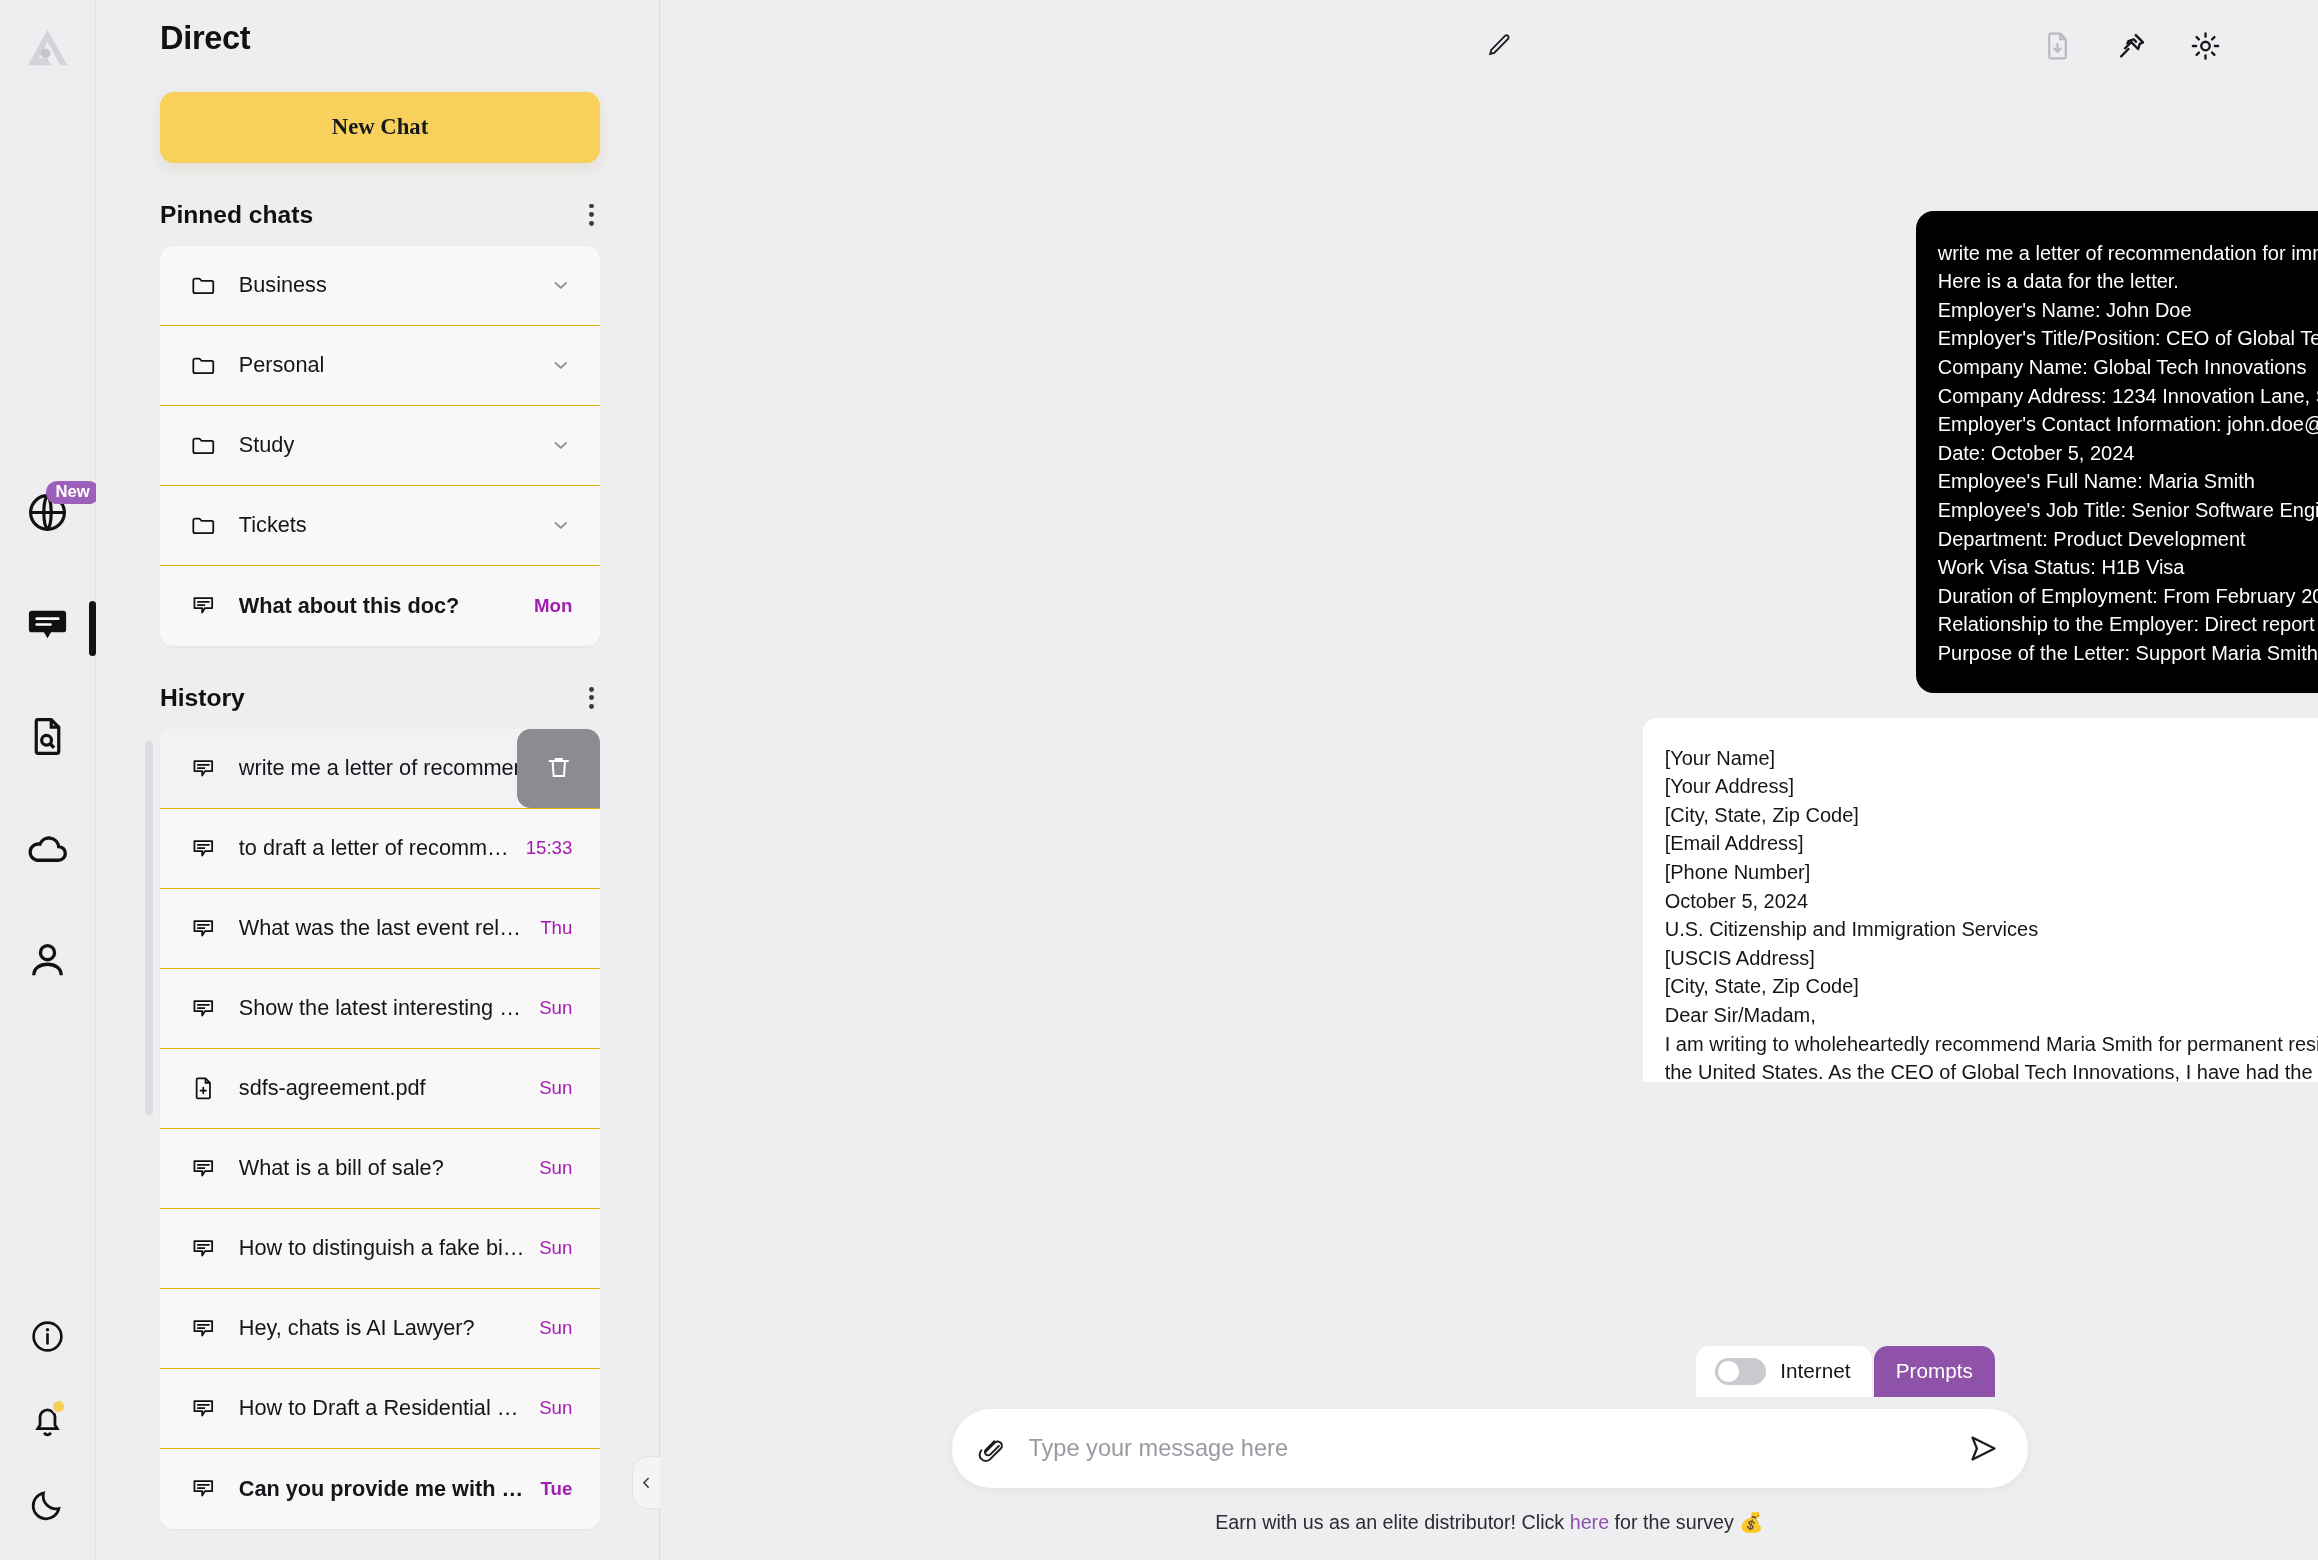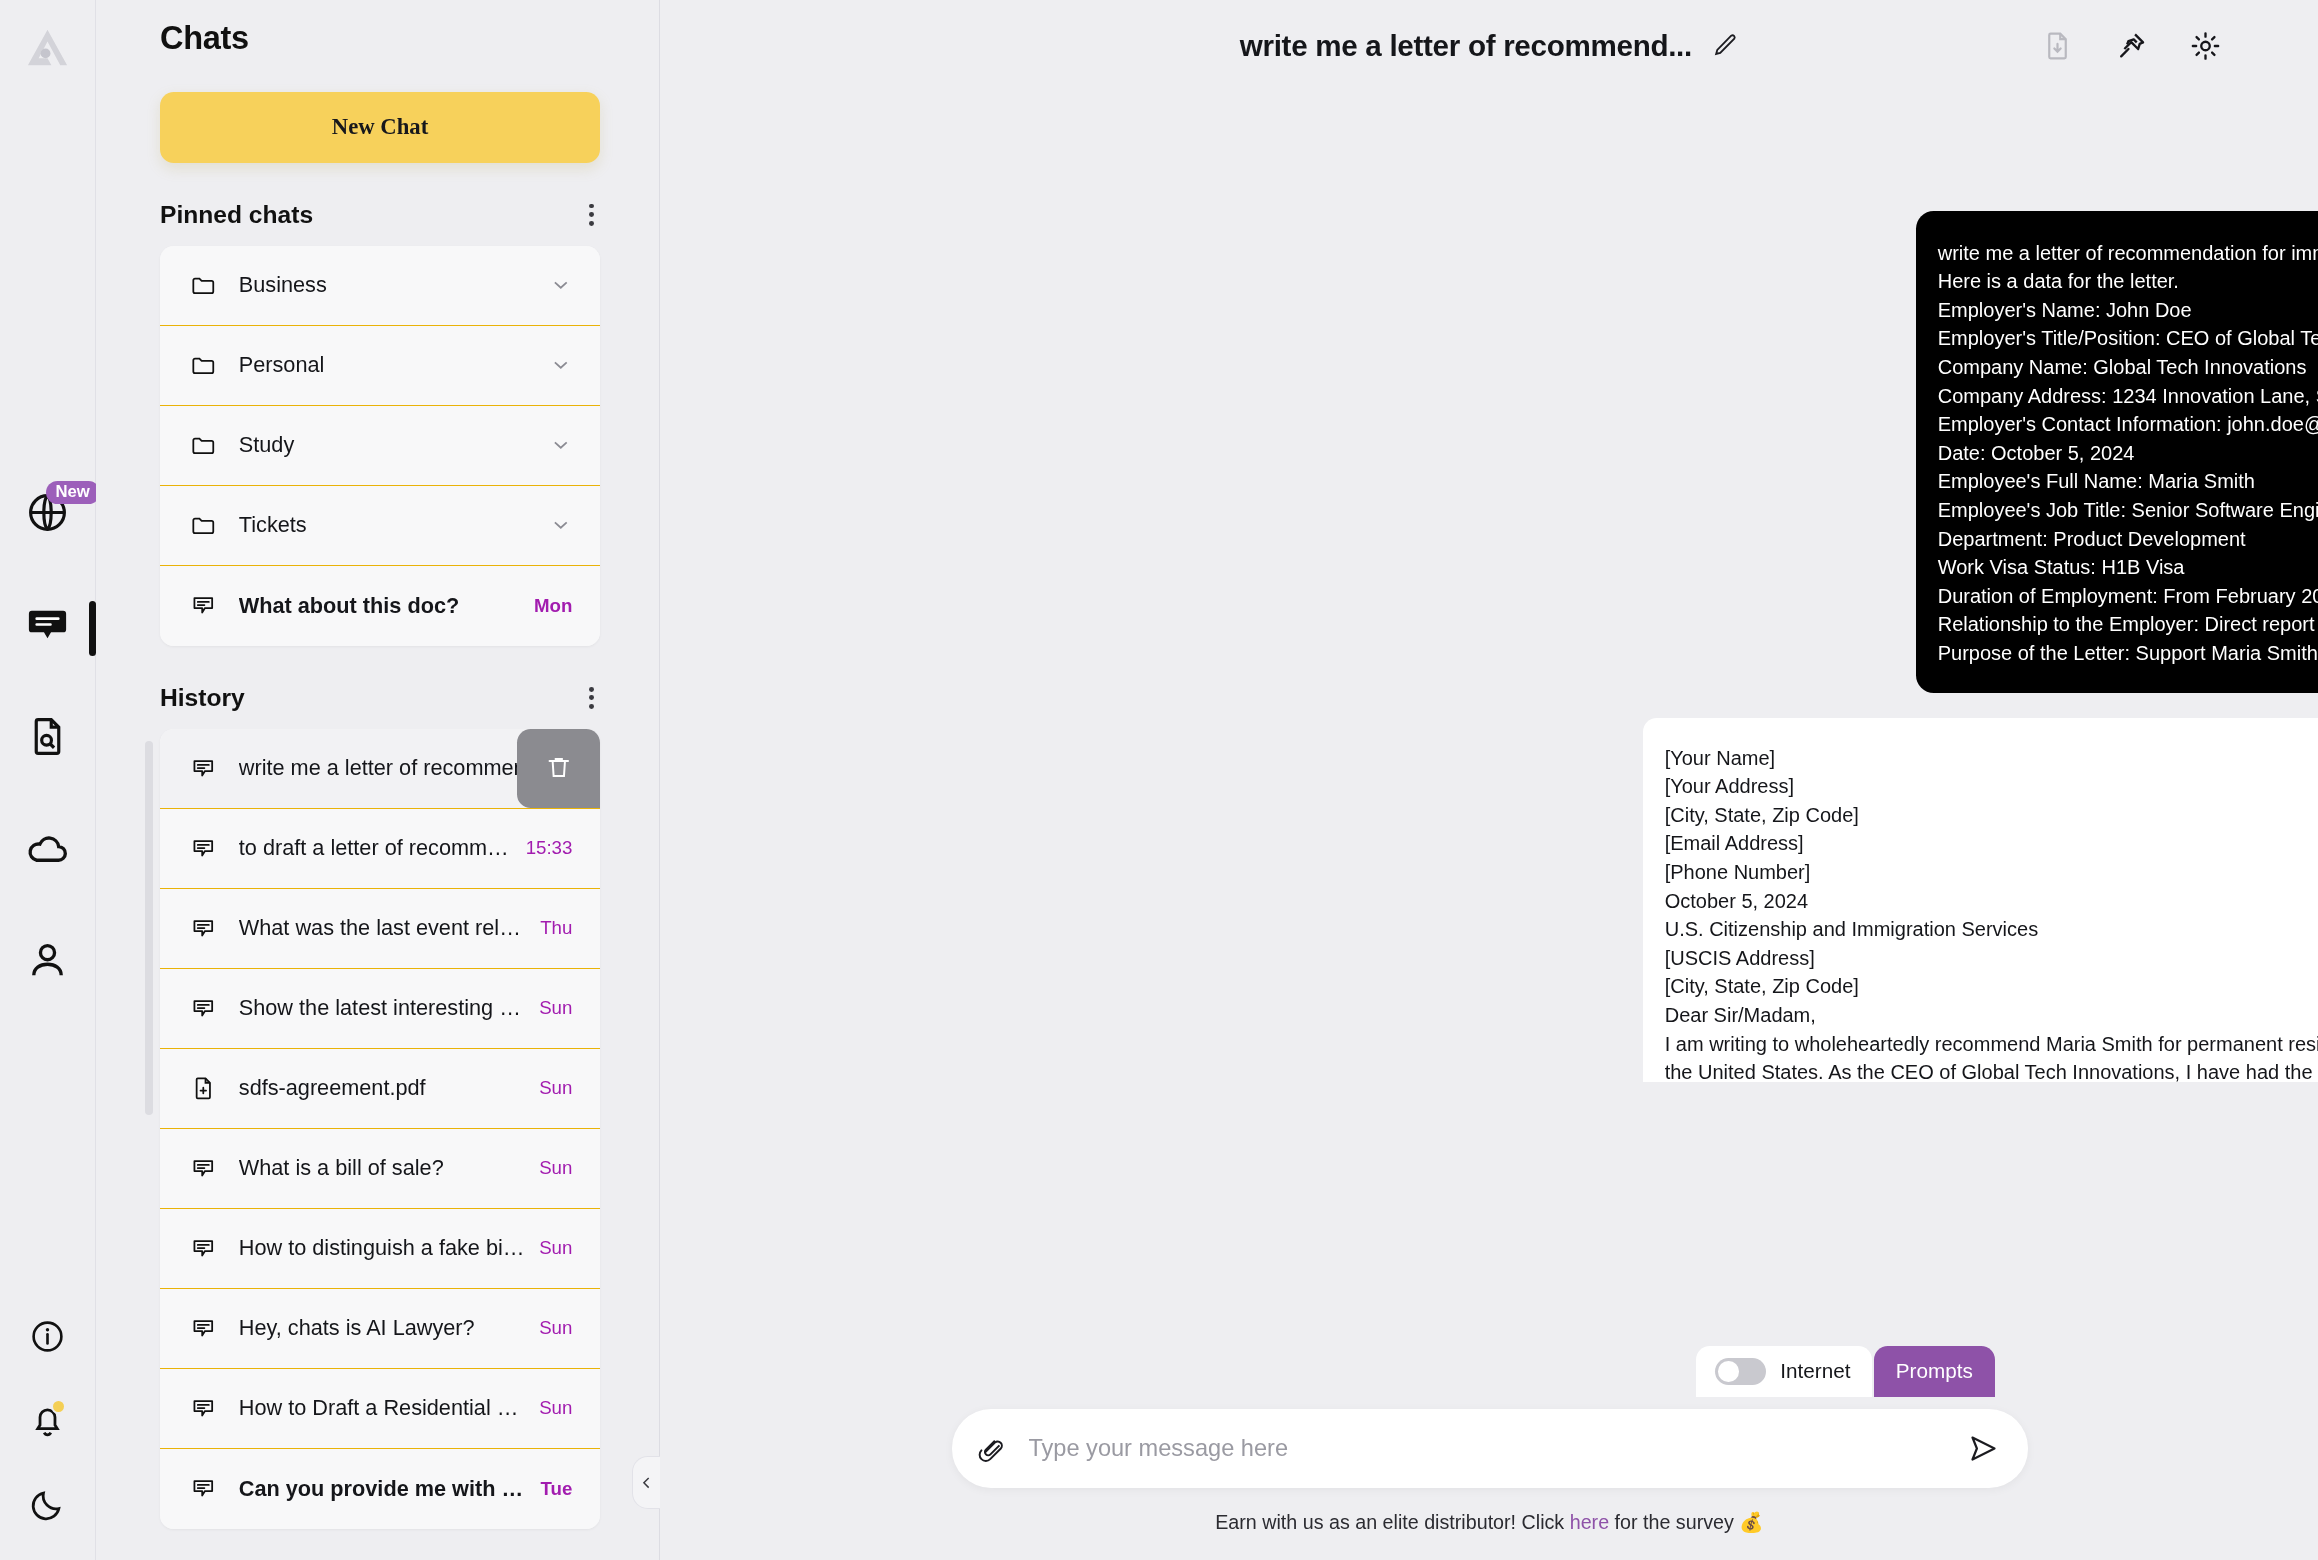--- a/index.html
+++ b/index.html
@@ -280,21 +280,21 @@
         <svg width="39" height="39" viewBox="0 0 24 24" fill="none" stroke="#111" stroke-width="1.7">
           <path d="M19 14.5A8 8 0 0 1 9.5 5 8 8 0 1 0 19 14.5z"></path>
         </svg>
       </div>
     </div>
 
     <div class="active-bar"></div>
   </div>
 
   <div class="panel">
-    <div class="panel-title">Chats</div>
+    <div class="panel-title">Direct</div>
 
     <button class="new-chat-btn">New Chat</button>
 
     <div class="section-head">
       <span class="label">Pinned chats</span>
       <span class="kebab">
           <i></i>
           <i></i>
           <i></i>
         </span>
@@ -499,21 +499,20 @@
     <div class="collapse-tab">
       <svg width="17.7" height="17.7" viewBox="0 0 24 24" fill="none" stroke="#3a3a40" stroke-width="2">
           <path d="M14.5 5.5L8 12l6.5 6.5"></path>
         </svg>
     </div>
   </div>
 
   <div class="main">
 
     <div class="main-header">
-      <span class="chat-title">write me a letter of recommend...</span>
       <span class="title-edit">
         <svg width="29.6" height="29.6" viewBox="0 0 24 24" fill="none" stroke="#1b1b20" stroke-width="1.5">
             <path d="M17.2 3.8a1.8 1.8 0 0 1 2.5 2.5L8.3 17.7l-3.3.9.9-3.3z"></path>
           </svg>
       </span>
 
       <div class="header-actions">
         <span class="hdr-ico">
           <svg width="33" height="33" viewBox="0 0 24 24" fill="none" stroke="#b9b9c0" stroke-width="1.6">
               <path d="M14 3H7a1 1 0 0 0-1 1v16a1 1 0 0 0 1 1h10a1 1 0 0 0 1-1V7z"></path>

